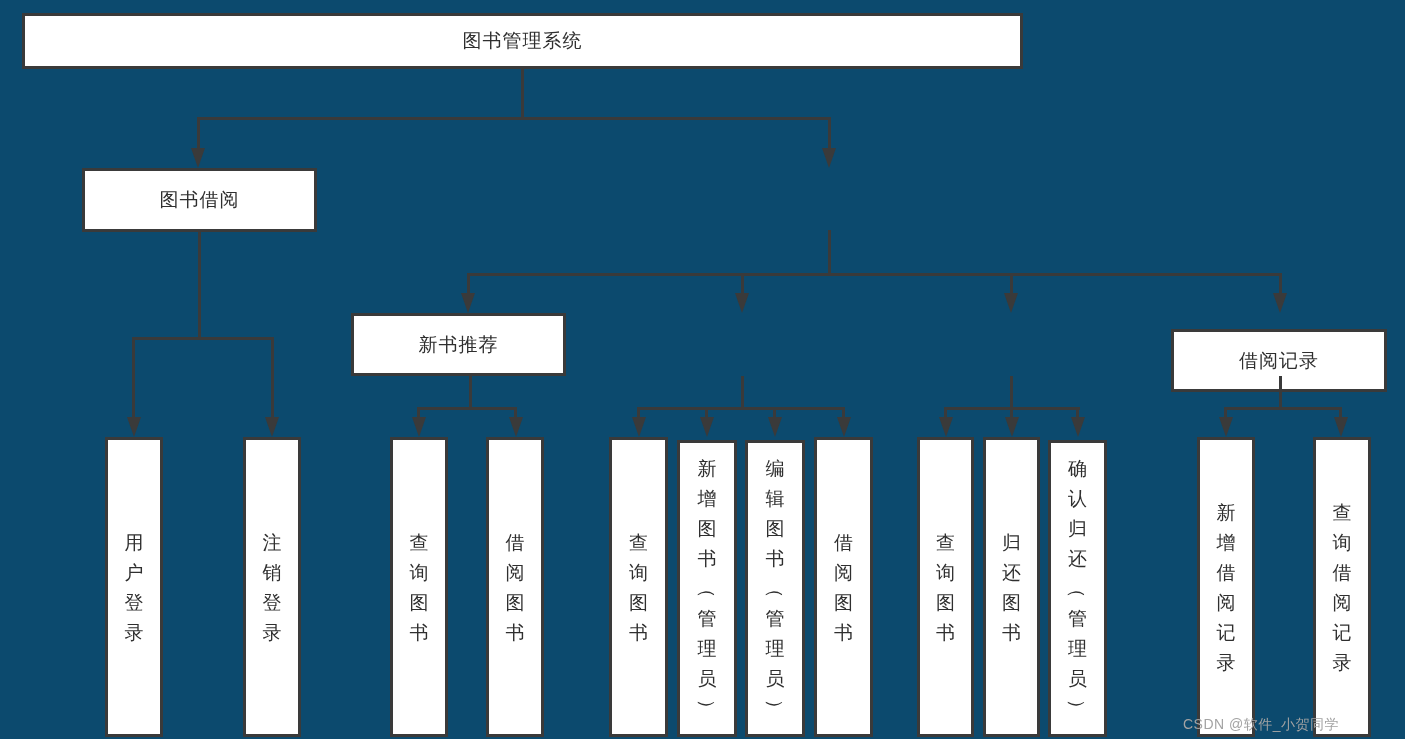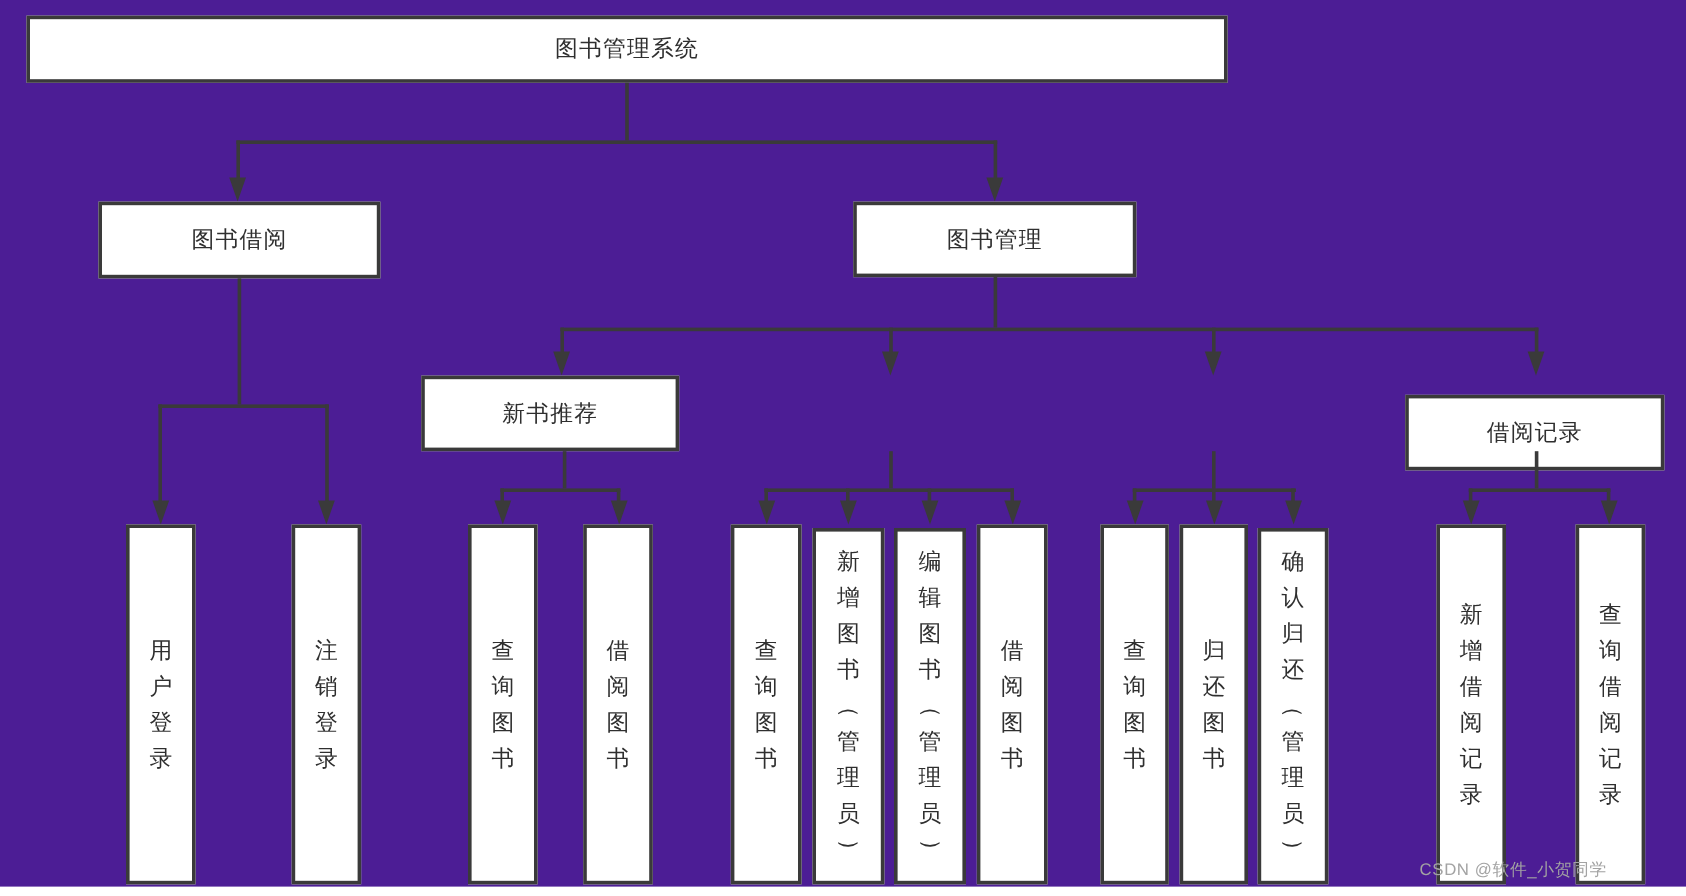--- a/index.html
+++ b/index.html
@@ -3,21 +3,21 @@
 <meta charset="utf-8">
 <style>
   :root{
     --line:#3a3a3a;
     --text:#2f2f2f;
   }
   html,body{margin:0;padding:0;background:#fff;}
   #stage{
     position:relative;
     width:1405px;height:739px;
-    background:#4c1d95;
+    background:#0c4a6e;
     font-family:"Liberation Sans","DejaVu Sans",sans-serif;
     color:var(--text);
     overflow:hidden;
   }
   .box{
     position:absolute;
     box-sizing:border-box;
     border:3px solid var(--line);
     background:#fff;
     display:flex;
@@ -69,21 +69,20 @@
   <div class="box" style="left:22px;top:13px;width:1001px;height:56px">图书管理系统</div>
 
   <div class="v" style="left:521px;top:69px;height:48px"></div>
   <div class="h" style="left:197px;top:117px;width:634px"></div>
   <div class="v" style="left:197px;top:117px;height:34px"></div>
   <div class="arrow" style="left:191px;top:148px"></div>
   <div class="v" style="left:828px;top:117px;height:34px"></div>
   <div class="arrow" style="left:822px;top:148px"></div>
 
   <div class="box" style="left:82px;top:168px;width:235px;height:64px">图书借阅</div>
-  <div class="box" style="left:711px;top:168px;width:236px;height:63px">图书管理</div>
 
   <div class="v" style="left:198px;top:232px;height:105px"></div>
   <div class="h" style="left:132px;top:337px;width:142px"></div>
   <div class="v" style="left:132px;top:337px;height:82px"></div>
   <div class="arrow" style="left:127px;top:417px"></div>
   <div class="v" style="left:271px;top:337px;height:82px"></div>
   <div class="arrow" style="left:265px;top:417px"></div>
 
   <div class="v" style="left:828px;top:230px;height:43px"></div>
   <div class="h" style="left:467px;top:273px;width:815px"></div>

